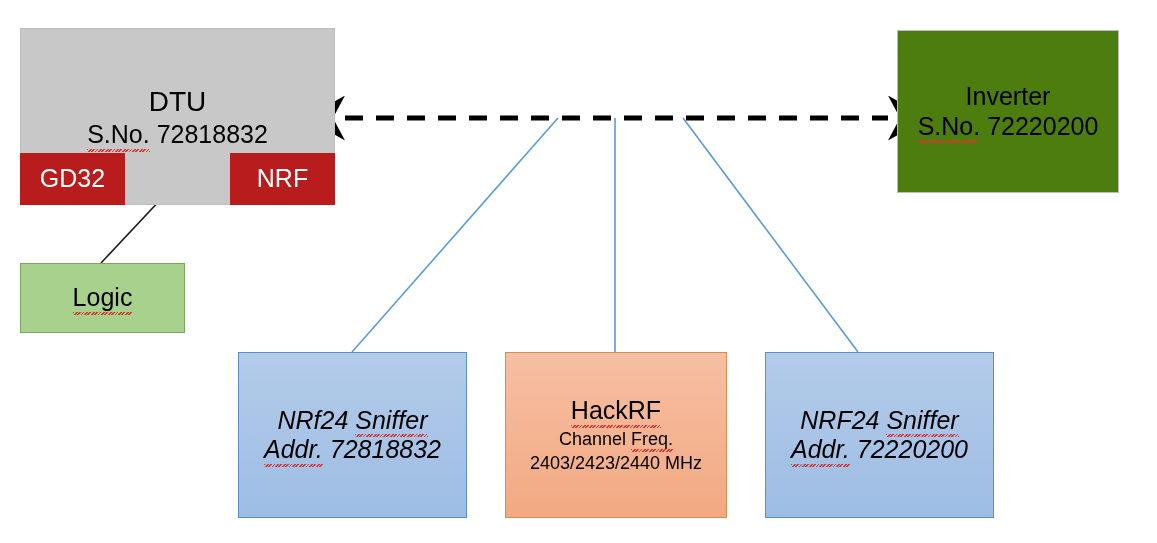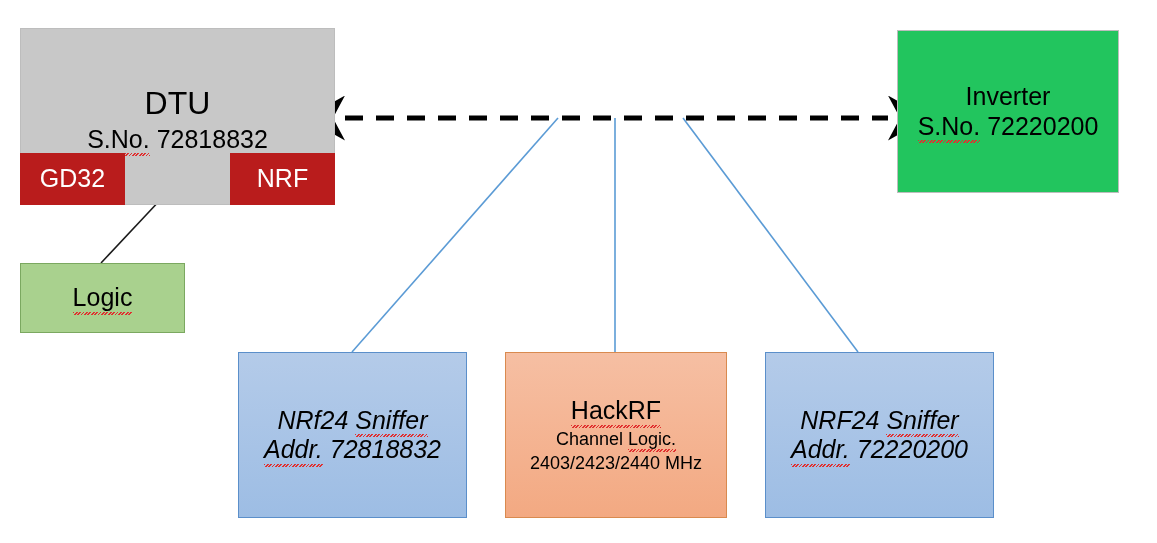--- a/index.html
+++ b/index.html
@@ -33,40 +33,40 @@
   .dtu-box {
     left: 20px;
     top: 28px;
     width: 315px;
     height: 177px;
     background: #c8c8c8;
     border: 1px solid #bdbdbd;
     justify-content: flex-start;
     padding-top: 56px;
   }
-  .dtu-line { font-size: 32px; }
+  .dtu-line { font-size: 28px; }
   .dtu-line.sub { font-size: 25px; margin-top: 2px; }
 
   
   .chip {
     background: #b91c1c;
     color: #ffffff;
     font-size: 25px;
     border: 0;
   }
   .gd32-box { left: 20px; top: 153px; width: 105px; height: 52px; }
   .nrf-box  { left: 230px; top: 153px; width: 105px; height: 52px; align-items: center; }
 
   
   .inverter-box {
     left: 897px;
     top: 30px;
     width: 222px;
     height: 163px;
-    background: #22c55e;
+    background: #4d7c0f;
     border: 1px solid #bdbdbd;
   }
   .inv-line { font-size: 25px; }
 
   
   .logic-box {
     left: 20px;
     top: 263px;
     width: 165px;
     height: 70px;
@@ -180,21 +180,21 @@
     <div class="inv-line"><span class="sq">S.No.</span>&nbsp;<span>72220200</span></div>
   </div>
 
   <div class="node sniffer-box sniffer-left">
     <div class="sniffer-line">NRf24&nbsp;<span class="sq">Sniffer</span></div>
     <div class="sniffer-line"><span class="sq">Addr.</span>&nbsp;<span>72818832</span></div>
   </div>
 
   <div class="node hackrf-box">
     <div class="hackrf-title"><span class="sq">HackRF</span></div>
-    <div class="hackrf-sub">Channel&nbsp;<span class="sq">Logic.</span></div>
+    <div class="hackrf-sub">Channel&nbsp;<span class="sq">Freq.</span></div>
     <div class="hackrf-sub">2403/2423/2440 MHz</div>
   </div>
 
   <div class="node sniffer-box sniffer-right">
     <div class="sniffer-line">NRF24&nbsp;<span class="sq">Sniffer</span></div>
     <div class="sniffer-line"><span class="sq">Addr.</span>&nbsp;<span>72220200</span></div>
   </div>
 
 </div>
 

